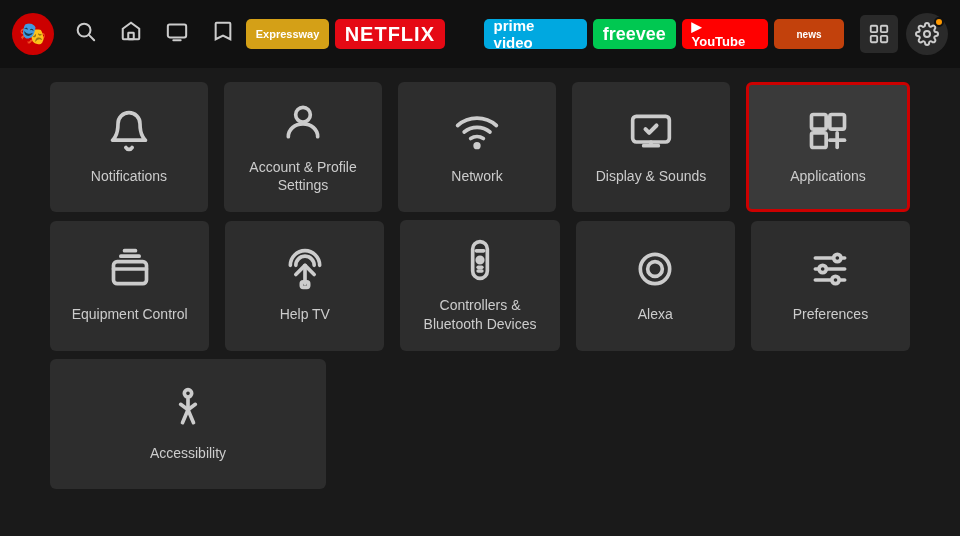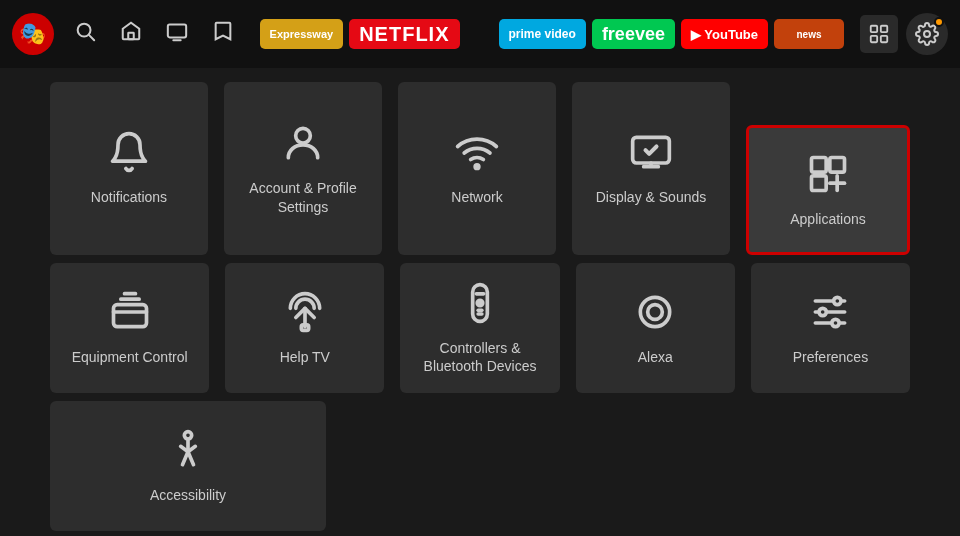--- a/index.html
+++ b/index.html
@@ -102,39 +102,39 @@
     
     .grid-container {
       padding: 14px 50px;
       display: flex;
       flex-direction: column;
       gap: 8px;
     }
     .grid-row {
       display: flex;
       gap: 16px;
+      align-items: center;
     }
     .grid-tile {
       flex: 1;
       background: #2d2d2d;
       border-radius: 6px;
       display: flex;
       flex-direction: column;
       align-items: center;
       justify-content: center;
       padding: 18px 10px;
       min-height: 130px;
       cursor: pointer;
       gap: 10px;
       transition: background 0.15s;
     }
     .grid-tile.selected {
       border: 3px solid #cc0000;
       background: #3a3a3a;
-      margin-top: 43px;
     }
     .tile-label {
       font-size: 14px;
       color: #cccccc;
       text-align: center;
       line-height: 1.3;
     }
 
     
     .svg-icon svg {
@@ -182,21 +182,21 @@
     </span>
   </div>
 
   <div class="topbar-apps">
     <div class="app-badge badge-expressway">
       <span>Expressway</span>
     </div>
     <div class="app-badge badge-netflix">
       <span>NETFLIX</span>
     </div>
-    <div class="app-badge badge-prime" style="font-size:12px;margin-left:33px;">
+    <div class="app-badge badge-prime" style="font-size:15px;margin-left:33px;">
       <span>prime video</span>
     </div>
     <div class="app-badge badge-freevee">
       <span>freevee</span>
     </div>
     <div class="app-badge badge-youtube">
       <span>▶ YouTube</span>
     </div>
     <div class="app-badge badge-news">
       <span>news</span>

